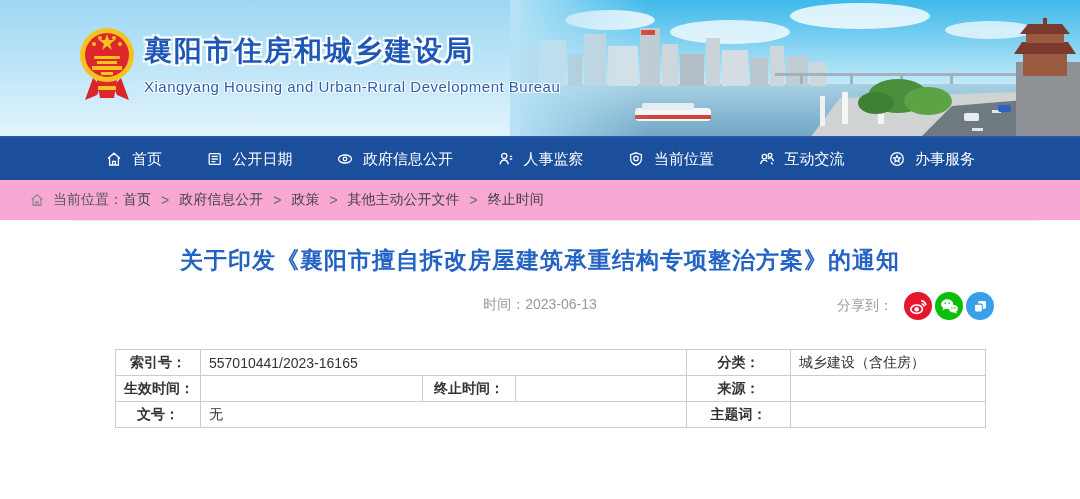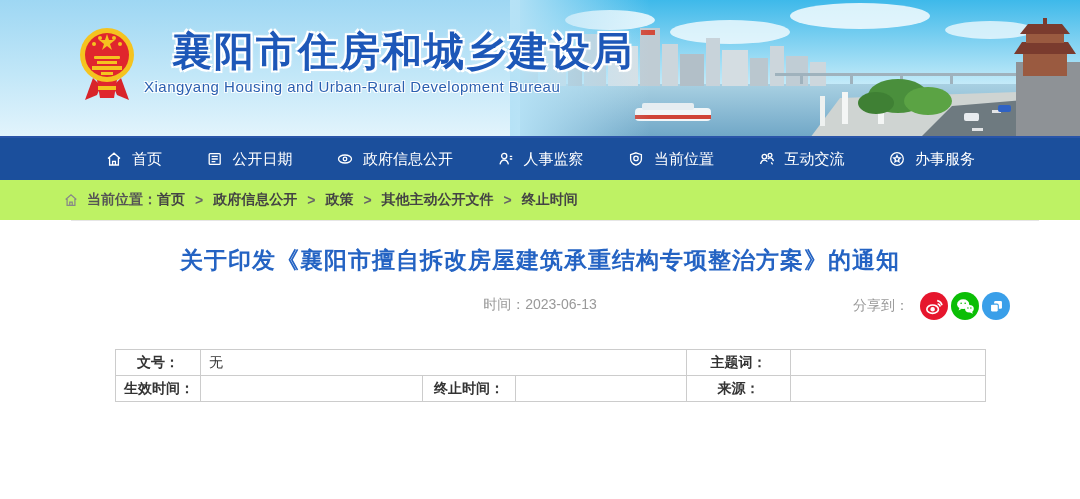--- a/index.html
+++ b/index.html
@@ -8,49 +8,49 @@
 
   
   .banner { position:relative; width:1080px; height:138px; overflow:hidden;
     background:linear-gradient(180deg,#9ed7f3 0%,#c2e7f8 55%,#e2f4fc 100%);
     border-bottom:2px solid #2a55a8; }
   .banner-photo { position:absolute; top:0; right:0; width:560px; height:138px; }
   .photo-fade { position:absolute; top:0; right:430px; width:140px; height:138px;
     background:linear-gradient(90deg,#b6e2f6 0%,rgba(182,226,246,0) 100%); }
   .emblem { position:absolute; left:77px; top:24px; width:60px; height:84px; }
   .site-titles { position:absolute; left:144px; top:28px; }
-  .site-name { font-size:40px; font-weight:bold; letter-spacing:2px; color:#1d57b8;
+  .site-name { font-size:28px; font-weight:bold; letter-spacing:2px; color:#1d57b8;
     text-shadow:-2px -2px 0 #fff, 2px -2px 0 #fff, -2px 2px 0 #fff, 2px 2px 0 #fff, 0 0 4px #fff;
-    line-height:46px;margin-left:28px; }
+    line-height:46px; }
   .site-name-en { font-size:15px; font-weight:normal; color:#2a5fb0; letter-spacing:.5px;
     text-shadow:-1px -1px 0 #fff, 1px -1px 0 #fff, -1px 1px 0 #fff, 1px 1px 0 #fff;
     margin-top:4px; }
 
   
   .nav { width:1080px; height:42px; background:#1b4f9c; display:flex;
     align-items:center; justify-content:space-between; padding:0 105px; }
   .nav-item { display:flex; align-items:center; gap:9px; color:#fff; font-size:15px;
     cursor:pointer; white-space:nowrap; }
   .nav-item svg { display:block; }
 
   
   .crumbbar { width:1080px; height:40px; display:flex; align-items:center;
-    padding-left:63px; font-size:14px; color:#555; background:#bef264;font-weight:bold; }
+    padding-left:29px; font-size:14px; color:#555; background:#f9a8d4; }
   .crumbbar .sep { margin:0 10px; color:#666; }
   .crumbbar a { color:#444; text-decoration:none; cursor:pointer; }
   .crumb-prefix { margin-left:8px; }
   .crumb-divider { width:968px; height:1px; background:#e6e6e6; margin-left:71px; }
 
   
   .article-title { margin-top:24px; text-align:center; font-size:23px; font-weight:bold;
     color:#2463c3; letter-spacing:1px; }
   .meta-row { position:relative; height:32px; margin-top:14px; }
   .meta-time { position:absolute; left:50%; transform:translateX(-50%); top:6px;
     font-size:14px; color:#999;text-align:center; }
-  .share-box { position:absolute; right:70px; top:2px; display:flex; align-items:center; }
+  .share-box { position:absolute; right:86px; top:2px; display:flex; align-items:center; }
   .share-label { font-size:14px; color:#999; margin-right:8px; }
   .share-icon { width:28px; height:28px; border-radius:50%; margin-left:3px;
     display:flex; align-items:center; justify-content:center; cursor:pointer; }
 
   
   table.meta { border-collapse:collapse; margin:27px 0 0 115px; width:870px;
     table-layout:fixed; font-size:14px; color:#333; }
   table.meta td { border:1px solid #ccc; height:26px; padding:2px 8px; overflow:hidden;
     white-space:nowrap; }
   td.lbl { font-weight:bold; text-align:center; padding:2px 2px; }
@@ -273,30 +273,36 @@
   <table class="meta">
     <colgroup>
         <col style="width:85px">
         <col style="width:222px">
         <col style="width:93px">
         <col style="width:171px">
         <col style="width:104px">
         <col style="width:195px">
       </colgroup>
     <tbody>
-    <tr>
-      <td class="lbl">文号：</td>
-      <td colspan="3">无</td>
-      <td class="lbl">主题词：</td>
-      <td></td>
+        <tr>
+      <td class="lbl">索引号：</td>
+      <td colspan="3">557010441/2023-16165</td>
+      <td class="lbl">分类：</td>
+      <td>城乡建设（含住房）</td>
     </tr>
     <tr>
       <td class="lbl">生效时间：</td>
       <td></td>
       <td class="lbl">终止时间：</td>
       <td></td>
       <td class="lbl">来源：</td>
       <td></td>
     </tr>
+    <tr>
+      <td class="lbl">文号：</td>
+      <td colspan="3">无</td>
+      <td class="lbl">主题词：</td>
+      <td></td>
+    </tr>
   </tbody>
     </table>
 
 </div>
 
 </body></html>

